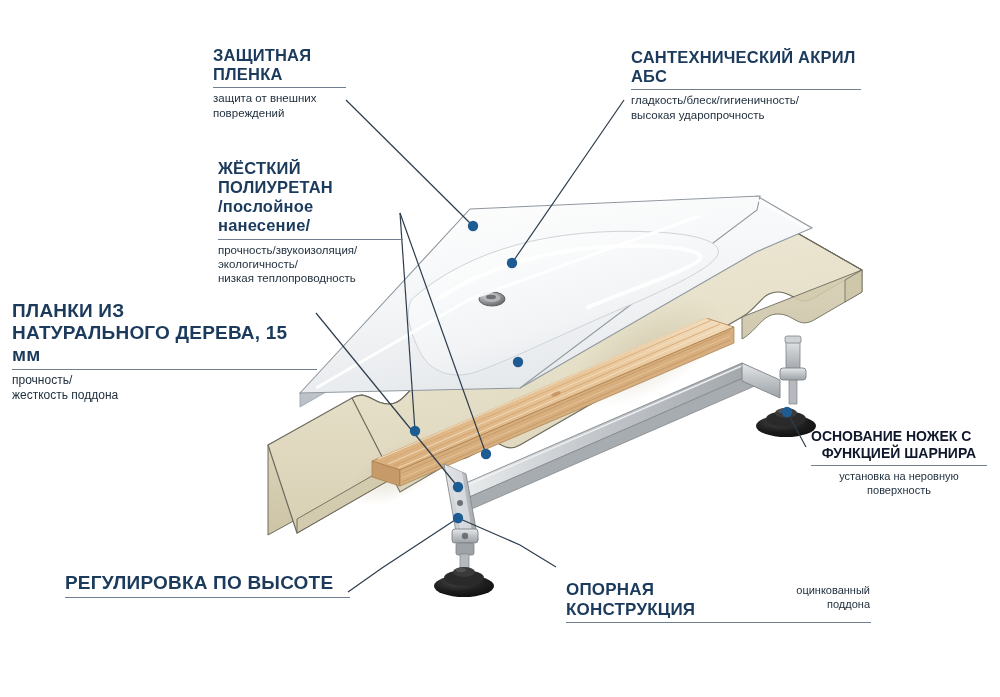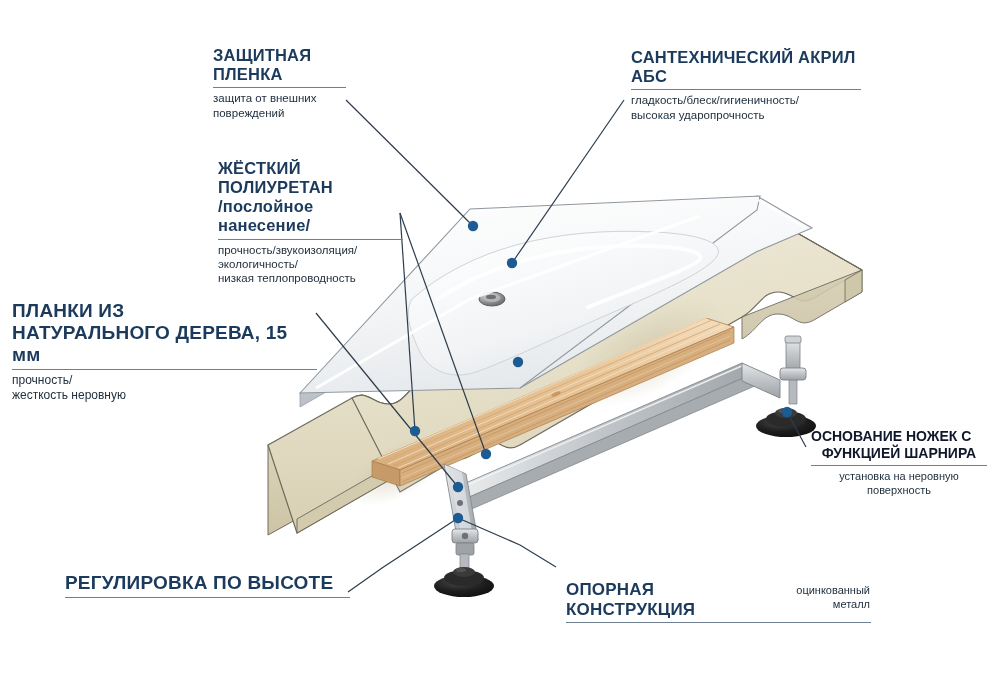--- a/index.html
+++ b/index.html
@@ -340,21 +340,21 @@
     <div class="body">прочность/звукоизоляция/
 экологичность/
 низкая теплопроводность</div>
   </div>
 
   <div class="callout c-lg" style="left:12px;top:270px;width:305px;">
     <div class="head">ПЛАНКИ ИЗ
 НАТУРАЛЬНОГО ДЕРЕВА, 15 мм</div>
     <div class="rule"></div>
     <div class="body">прочность/
-жесткость неровную</div>
+жесткость поддона</div>
   </div>
 
   <div class="callout" style="left:811px;top:428px;width:176px;">
     <div class="sub-head">ОСНОВАНИЕ НОЖЕК С</div>
     <div class="sub-head ta-c">ФУНКЦИЕЙ ШАРНИРА</div>
     <div class="rule"></div>
     <div class="plain ta-c">установка на неровную
 поверхность</div>
   </div>
 
@@ -363,16 +363,16 @@
     <div class="rule"></div>
   </div>
 
   <div class="callout" style="left:566px;top:557px;width:220px;">
     <div class="head" style="font-size:17px;color:#1b3a5c;font-weight:bold;margin-top:23px;">ОПОРНАЯ КОНСТРУКЦИЯ</div>
     <div class="rule" style="width:305px;"></div>
   </div>
 
   <div class="callout" style="left:750px;top:583px;width:120px;">
     <div class="plain ta-r">оцинкованный
-металл</div>
+поддона</div>
   </div>
 
 </div>
 
 </body></html>

